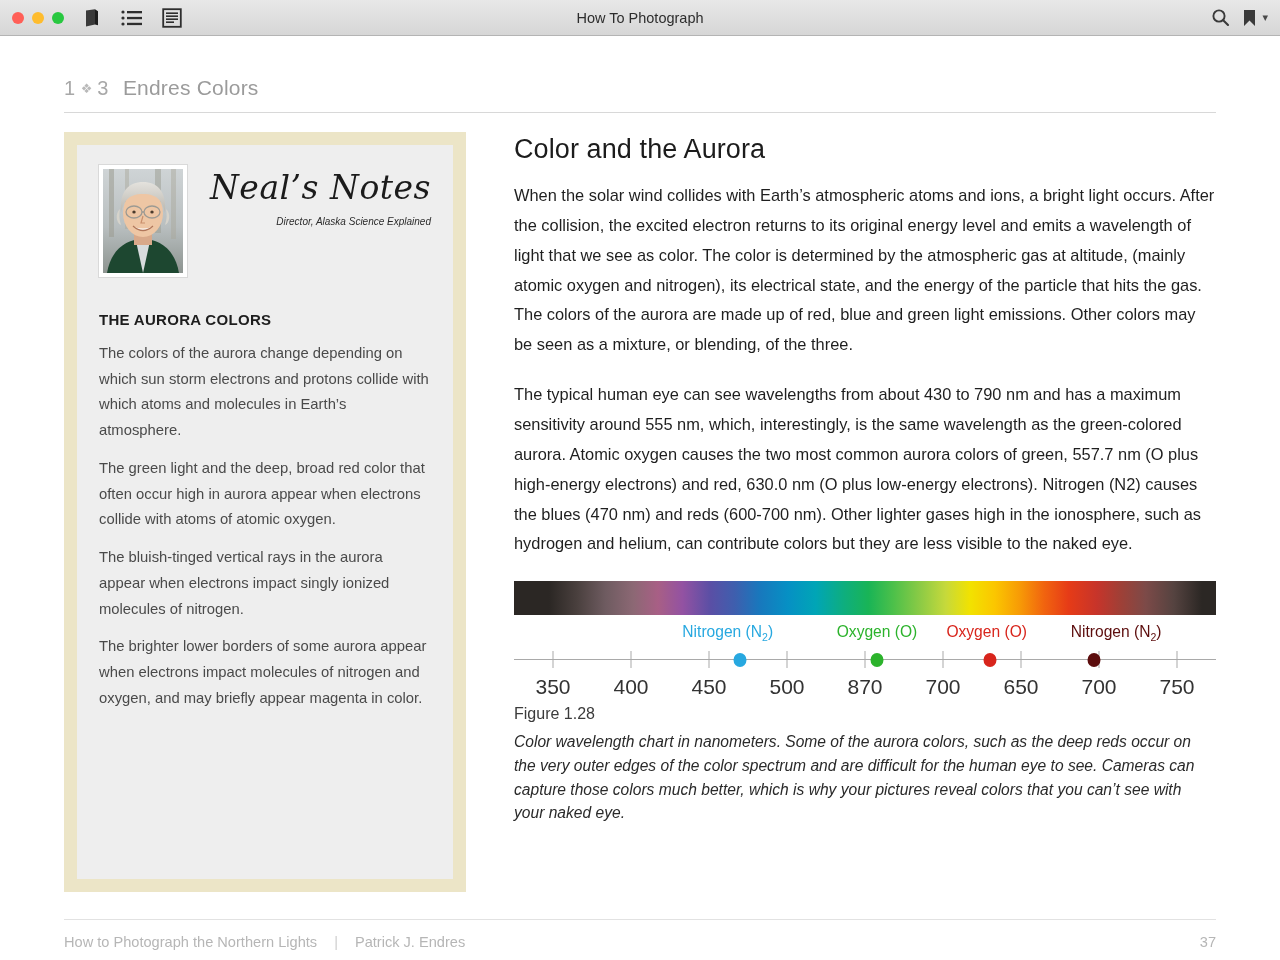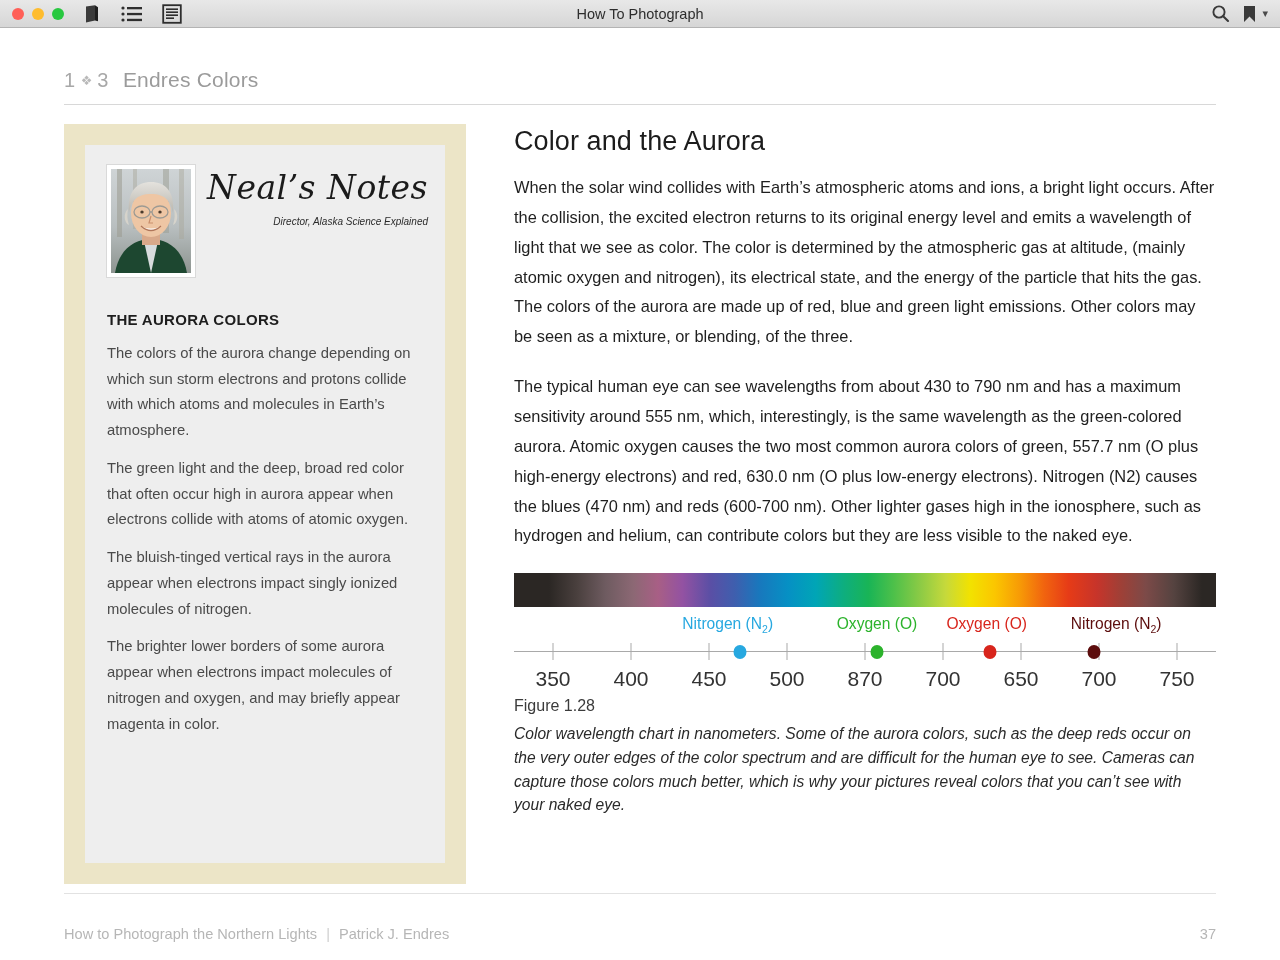--- a/index.html
+++ b/index.html
@@ -9,21 +9,21 @@
     height: 960px;
     overflow: hidden;
     background: #ffffff;
     font-family: "Liberation Sans", sans-serif;
     -webkit-font-smoothing: antialiased;
   }
 
   
   .titlebar {
     position: relative;
-    height: 28px;
+    height: 36px;
     background: linear-gradient(180deg, #e8e8e8 0%, #d6d6d6 100%);
     border-bottom: 1px solid #b4b4b4;
     display: flex;
     align-items: center;
     padding: 0 12px;
   }
   .traffic {
     display: flex;
     align-items: center;
     gap: 8px;
@@ -99,21 +99,21 @@
     display: flex;
     gap: 48px;
     padding-top: 19px;
   }
 
   
   .notecard {
     width: 402px;
     flex: 0 0 402px;
     background: #ece5c7;
-    padding: 21px;
+    padding: 13px;
     height: 760px;
   }
   .notecard-inner {
     background: #eeeeee;
     height: 100%;
     padding: 20px 22px 0 22px;
     overflow: hidden;
   }
   .note-head {
     display: flex;
@@ -279,25 +279,26 @@
     line-height: 1.52;
     color: #2a2a2a;
   }
 
   
   .footer {
     position: absolute;
     left: 64px; right: 64px;
     bottom: 18px;
     border-top: 1px solid #e2e2e2;
-    padding-top: 32px;
+    padding-top: 14px;
     display: flex;
     align-items: center;
     color: #b6b6b6;
     font-size: 14.6px;
+    gap: 8px;
   }
   .footer-sep { padding: 0 9px; color: #cfcfcf; }
   .footer-right { margin-left: auto; font-size: 14.6px; color: #b6b6b6; }
 </style>
 </head>
 <body>
 
 <div class="titlebar">
 
   <div class="traffic">

